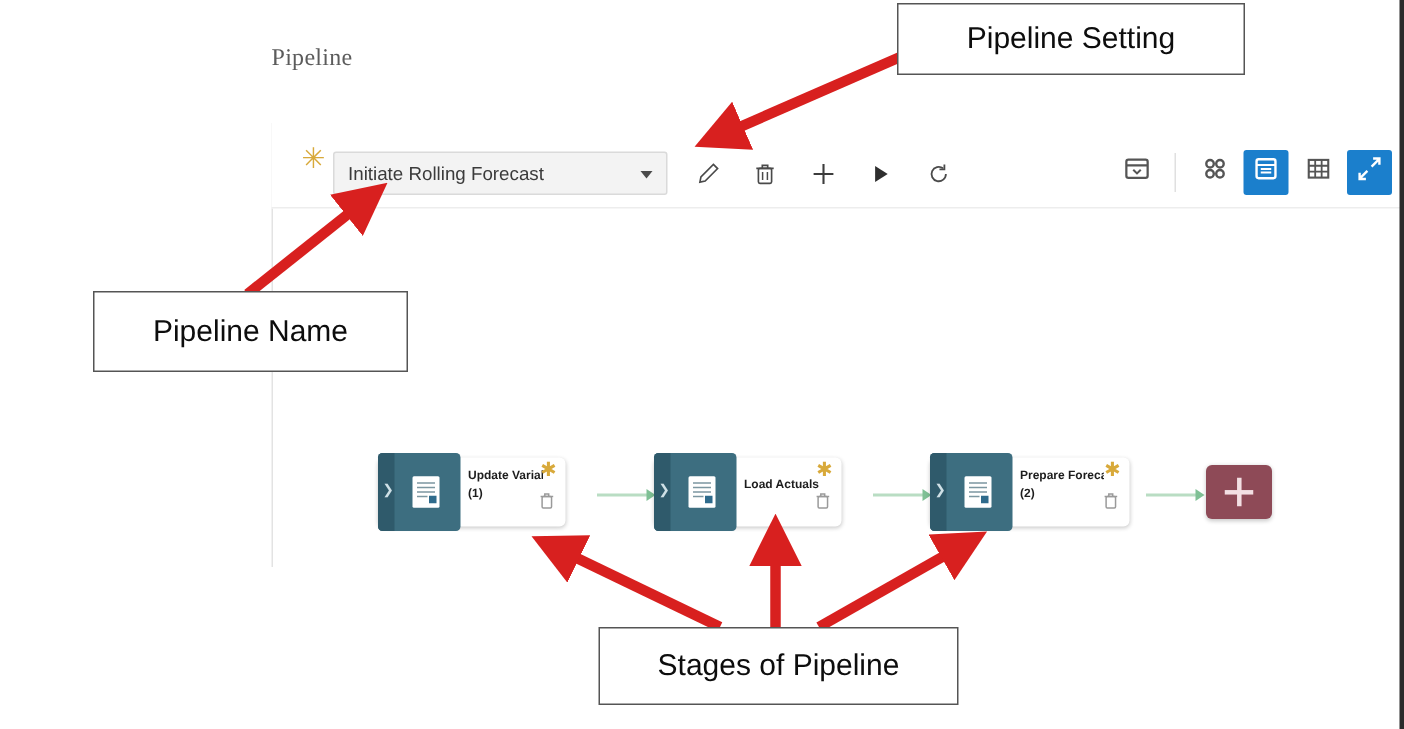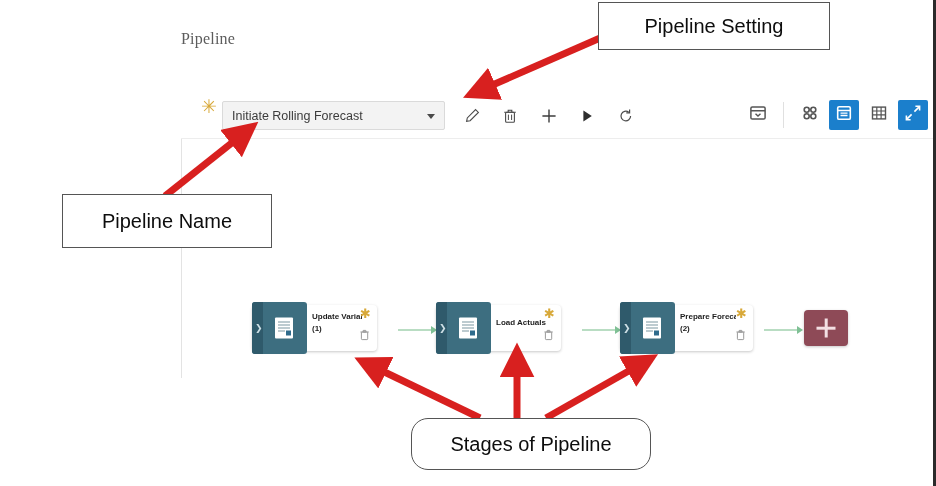--- a/index.html
+++ b/index.html
@@ -142,21 +142,21 @@
   .add-card::after{left:50%;top:50%;width:2.6px;height:19px;transform:translate(-50%,-50%);}
 
   
   .callout{
     position:absolute;background:#ffffff;border:1.6px solid #555555;
     display:flex;align-items:center;justify-content:center;
     font-size:20px;color:#0d0d0d;box-sizing:border-box;z-index:40;
   }
   #callout-setting{left:598px;top:2px;width:232px;height:48px;}
   #callout-name{left:14px;top:194px;width:210px;height:54px;margin-left:48px;}
-  #callout-stages{left:411px;top:418px;width:240px;height:52px;border-radius:17px;}
+  #callout-stages{left:399px;top:418px;width:240px;height:52px;}
   .arrow-layer{position:absolute;inset:0;z-index:35;pointer-events:none;}
   .edge-right{
     position:absolute;right:0;top:0;width:3px;height:486px;background:#2b2b2b;z-index:60;
   }
 </style>
 </head>
 <body>
 
 <div id="stage">
 

